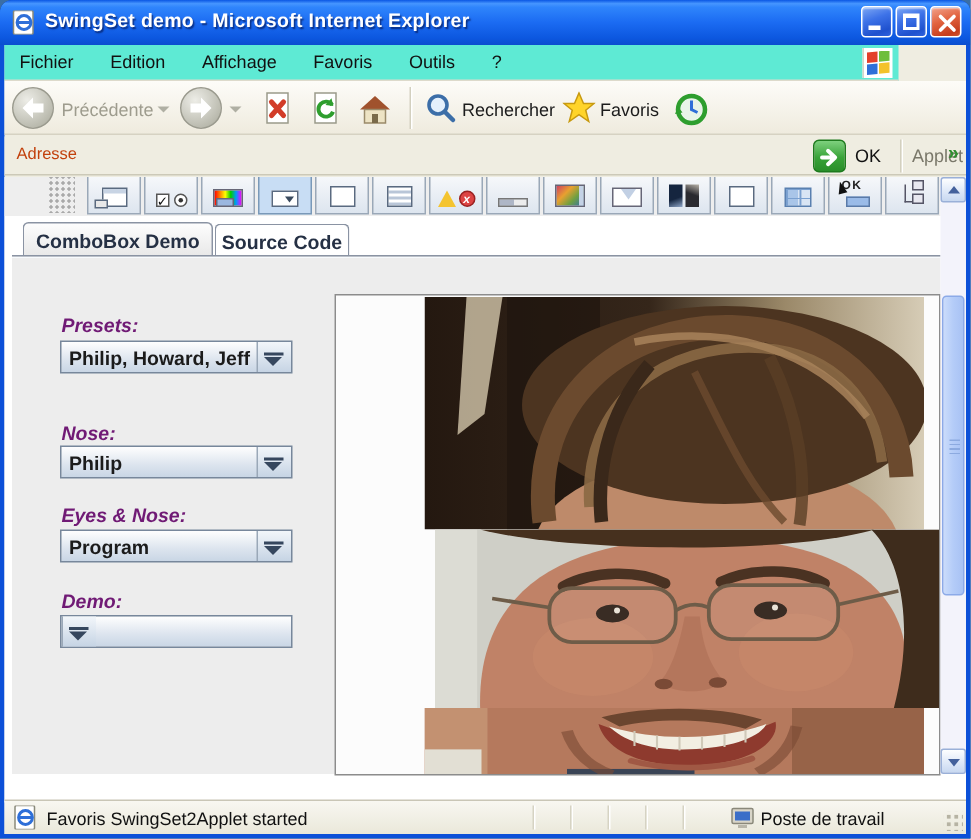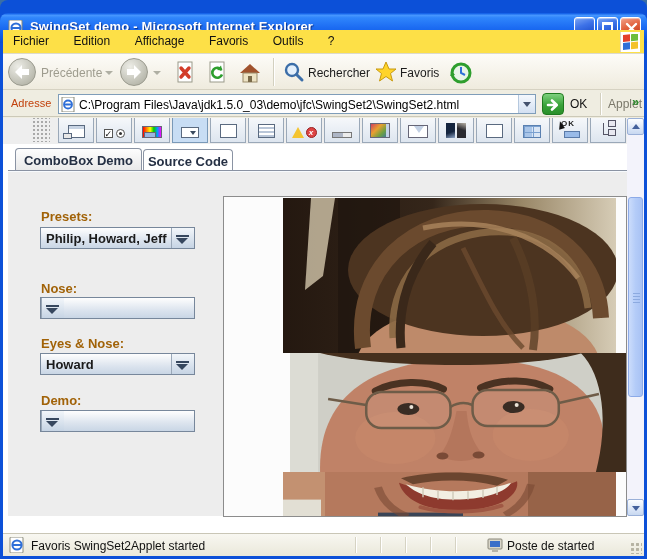--- a/index.html
+++ b/index.html
@@ -1,37 +1,37 @@
 <!DOCTYPE html>
 <html><head>
 <meta charset="utf-8">
 <style>
   html,body{margin:0;padding:0;background:#3A6EA5;}
   *{box-sizing:border-box;}
   .win{position:relative;width:647px;height:559px;background:#0C50D8;
        font-family:"Liberation Sans",sans-serif;overflow:hidden;
        border-radius:8px 8px 0 0;}
   
-  .titlebar{position:absolute;left:0;top:13px;width:647px;height:30px;
+  .titlebar{position:absolute;left:0;top:0;width:647px;height:30px;
     background:linear-gradient(180deg,#0A57E4 0%,#4696FF 8%,#2F85FC 16%,#1B6BF2 50%,#0C57DF 85%,#0A4ECF 100%);
     border-radius:8px 8px 0 0;padding-left:20px;}
   .tb-icon{position:absolute;left:8px;top:7px;width:16px;height:16px;}
   .tb-title{position:absolute;left:30px;top:6px;color:#fff;font-size:13px;font-weight:bold;
     text-shadow:1px 1px 1px rgba(0,10,60,.6);letter-spacing:.2px;}
   .winbtns{position:absolute;right:6px;top:4px;display:flex;gap:2px;}
   .wbtn{width:21px;height:21px;border:1px solid #fff;border-radius:3px;position:relative;
     background:linear-gradient(160deg,#7DA7F4 0%,#3D72E8 40%,#1F51CE 80%,#2E61DE 100%);
     box-shadow:inset 0 1px 1px rgba(255,255,255,.5);}
   .wbtn.close{background:linear-gradient(160deg,#F2A38C 0%,#E2633F 45%,#C53C1C 85%,#D0542E 100%);}
   .g-min{position:absolute;left:4px;bottom:4px;width:8px;height:3px;background:#fff;}
   .g-max{position:absolute;left:4px;top:4px;width:11px;height:11px;border:2px solid #fff;border-top-width:3px;}
   .g-x{position:absolute;left:3px;top:3px;width:15px;height:15px;}
   
   .chrome{position:absolute;left:3px;top:30px;width:641px;height:526px;background:#EFEDE1;}
-  .menubar{position:absolute;left:0;top:0;width:641px;height:24px;background:#fde047;
+  .menubar{position:absolute;left:0;top:0;width:596px;height:24px;background:#5eead4;
     border-bottom:1px solid #DDDACB;}
   .menu-item{display:inline-block;padding:4px 10px 0 10px;font-size:12px;color:#111;height:24px;}
   .winlogo{position:absolute;right:4px;top:2px;width:20px;height:20px;background:#fff;
     border-left:1px solid #D8D5C8;padding:2px;}
   .winlogo svg{display:block;}
   
   .ietoolbar{position:absolute;left:0;top:24px;width:641px;height:36px;
     background:linear-gradient(180deg,#FDFCF8,#EFEBDE);border-bottom:1px solid #D6D2C2;}
   .navcircle{position:absolute;top:4px;width:28px;height:28px;border-radius:50%;
     background:radial-gradient(circle at 35% 30%,#EDEDE7,#B9B9AD 75%,#9D9D91);
@@ -114,21 +114,21 @@
     box-shadow:0 9px 0 -1px #E8E8F0,0 9px 0 0 #556;}
   .ico-warn{display:flex;gap:2px;align-items:flex-end;}
   .tri{width:0;height:0;border-left:6px solid transparent;border-right:6px solid transparent;border-bottom:11px solid #F4C430;}
   .errc{width:11px;height:11px;border-radius:50%;background:#D44;border:1px solid #922;color:#fff;font-size:8px;line-height:10px;text-align:center;font-weight:bold;}
   
   .jtab{position:absolute;height:22px;border:1px solid #8A93A3;border-bottom:none;border-radius:4px 4px 0 0;
     font-size:13px;font-weight:bold;color:#253044;text-align:center;padding-top:4px;background:#FFF;}
   .jtab.sel{background:linear-gradient(180deg,#FDFDFD,#E9E9E9);z-index:3;}
   .jpanel{position:absolute;left:5px;top:52px;width:619px;height:346px;background:#EDEDED;
     border-top:1px solid #8A93A3;box-shadow:inset 0 1px 0 #F7FAFD;}
-  .jlabel{position:absolute;left:33px;font-size:13px;font-weight:bold;color:#a16207;}
+  .jlabel{position:absolute;left:33px;font-size:13px;font-weight:bold;color:#701a75;font-style:italic;}
   .jcombo{position:absolute;left:32px;width:155px;height:22px;border:1px solid #77879B;display:flex;
     background:linear-gradient(180deg,#FEFEFE,#DCE4EE 60%,#C9D6E5);}
   .jcombo .val{flex:1;padding:3px 0 0 5px;font-size:13px;font-weight:bold;color:#1B1B1B;white-space:nowrap;overflow:hidden;}
   .jcombo .arr{width:23px;border-left:1px solid #9AA8B8;position:relative;
     background:linear-gradient(180deg,#F2F6FA,#C6D4E4);}
   .jcombo .arr::before{content:"";position:absolute;left:4px;top:7px;width:13px;height:2px;background:#36475E;}
   .jcombo .arr::after{content:"";position:absolute;left:4px;top:10px;width:0;height:0;
     border-left:6.5px solid transparent;border-right:6.5px solid transparent;border-top:6px solid #36475E;}
   .facepanel{position:absolute;left:215px;top:25px;width:404px;height:321px;background:#FCFCFC;
     border:1px solid #8C8C8C;overflow:hidden;}
@@ -255,33 +255,20 @@
         <svg width="24" height="24" viewBox="0 0 24 24">
             <circle cx="12" cy="12" r="9" fill="#E8F4E8" stroke="#2E9E2E" stroke-width="3"></circle>
             <path d="M12 6 L12 12 L16 14" stroke="#2E6FD8" stroke-width="2" fill="none"></path>
             <path d="M3 10 L1 15 L6 14 Z" fill="#2E9E2E"></path>
           </svg>
       </div>
     </div>
 
     <div class="addressbar">
       <span class="addr-label">Adresse</span>
-      <div class="addr-box">
-        <span class="addr-pgicon">
-          <svg width="15" height="15" viewBox="0 0 15 15">
-              <rect x="1" y="0" width="12" height="15" fill="#fff" stroke="#8A8A7A"></rect>
-              <circle cx="7" cy="7.5" r="4" fill="none" stroke="#2E6FD8" stroke-width="1.8"></circle>
-              <line x1="3" y1="7.5" x2="11" y2="7.5" stroke="#2E6FD8" stroke-width="1.8"></line>
-            </svg>
-        </span>
-        <input class="addr-input" readonly="" value="C:\Program Files\Java\jdk1.5.0_03\demo\jfc\SwingSet2\SwingSet2.html" style="">
-        <div class="addr-drop">
-            <span></span>
-          </div>
-      </div>
       <div class="go-btn">
         <svg width="16" height="16" viewBox="0 0 16 16">
             <path d="M2 8 L9 8 M6 3.5 L10.8 8 L6 12.5" fill="none" stroke="#fff" stroke-width="2.6" stroke-linecap="round" stroke-linejoin="round"></path>
           </svg>
       </div>
       <span class="go-label">OK</span>
       <div class="addr-sep"></div>
       <span class="links-label">Applet</span>
       <span class="links-chev">»</span>
     </div>
@@ -352,25 +339,26 @@
       <div class="jtab" style="left:140px;top:31px;width:90px;height:21px">Source Code</div>
 
       <div class="jpanel">
         <span class="jlabel" style="top:38px">Presets:</span>
         <div class="jcombo" style="top:56px">
           <span class="val">Philip, Howard, Jeff</span>
           <span class="arr"></span>
         </div>
         <span class="jlabel" style="top:110px">Nose:</span>
         <div class="jcombo" style="top:126px">
+          <span class="val">Philip</span>
           <span class="arr"></span>
         </div>
         <span class="jlabel" style="top:165px">Eyes &amp; Nose:</span>
         <div class="jcombo" style="top:182px">
-          <span class="val">Howard</span>
+          <span class="val">Program</span>
           <span class="arr"></span>
         </div>
         <span class="jlabel" style="top:222px">Demo:</span>
         <div class="jcombo" style="top:239px">
           <span class="arr"></span>
         </div>
 
         <div class="facepanel">
           <div class="band" style="left:59px;top:1px;width:333px;height:155px">
             <svg viewBox="0 0 333 155" preserveAspectRatio="none">
@@ -468,16 +456,16 @@
     <div class="st-pip" style="left:402px"></div>
     <div class="st-pip" style="left:427px"></div>
     <div class="st-pip" style="left:452px"></div>
     <span style="position:absolute;left:484px;top:3px">
       <svg width="16" height="16" viewBox="0 0 16 16">
           <rect x="1" y="2" width="14" height="10" rx="1" fill="#D8D5C8" stroke="#8A887A"></rect>
           <rect x="3" y="4" width="10" height="6" fill="#3A6EC8"></rect>
           <rect x="5" y="13" width="6" height="2" fill="#B8B5A8"></rect>
         </svg>
     </span>
-    <span class="st-text" style="left:504px">Poste de started</span>
+    <span class="st-text" style="left:504px">Poste de travail</span>
     <div class="st-grip"></div>
   </div>
 </div>
 
 </body></html>

